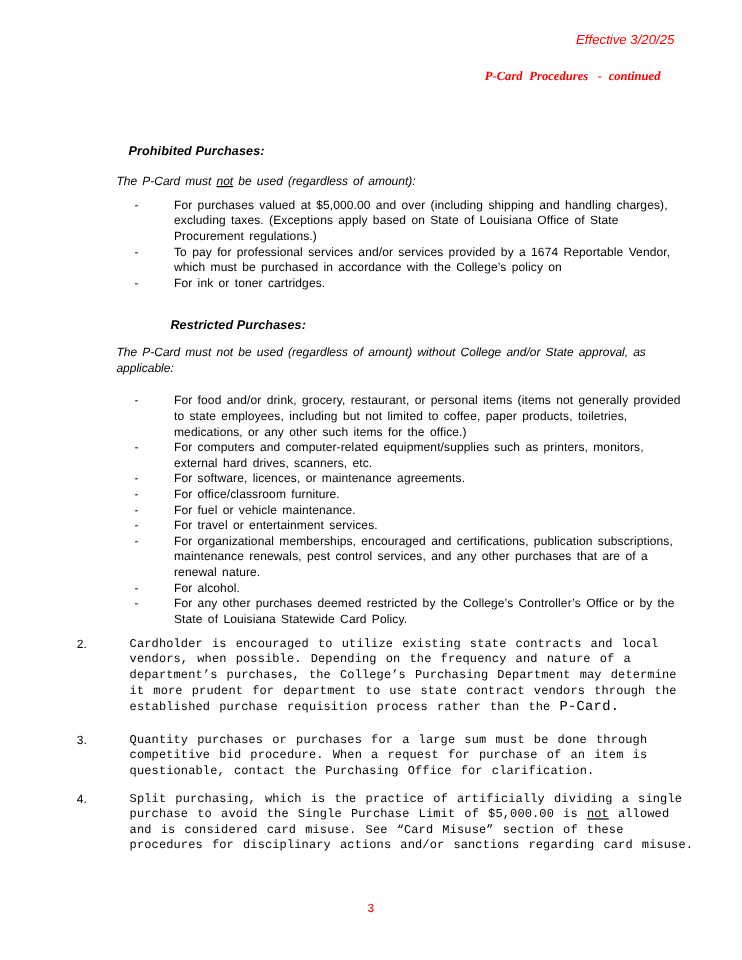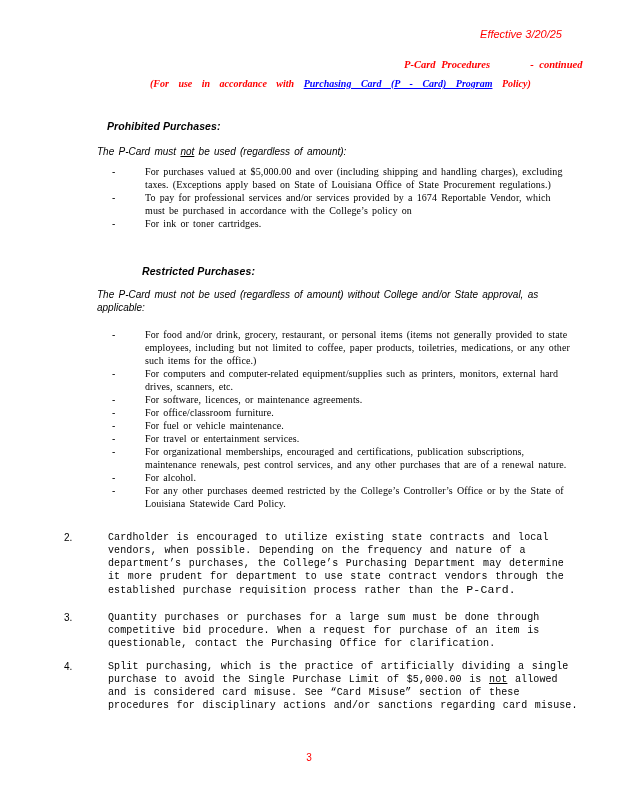--- a/index.html
+++ b/index.html
@@ -25,21 +25,21 @@
     position: absolute;
     top: 59px; left: 404px;
     font-family: "Liberation Serif", "DejaVu Serif", serif;
     font-style: italic;
     font-weight: bold;
     font-size: 10.5px;
     color: #FF0000;
     white-space: nowrap;
     word-spacing: 3px;
   }
-  .title-suffix { margin-left: 40px; }
+  .title-suffix { margin-left: 8px; }
   .doc-subtitle {
     position: absolute;
     top: 78px; left: 150px;
     font-family: "Liberation Serif", "DejaVu Serif", serif;
     font-style: italic;
     font-weight: bold;
     font-size: 10px;
     color: #FF0000;
     white-space: nowrap;
     word-spacing: 7px;
@@ -80,21 +80,21 @@
     position: absolute;
     left: 112px;
     width: 462px;
     font-size: 10px;
     line-height: 13px;
   }
   .pro-bullets { top: 165px; }
   .res-bullets { top: 328px; }
   .brow { display: flex; }
   .dash { flex: 0 0 33px; }
-  .btext { flex: 1; word-spacing: 1.5px; letter-spacing: 0.1px; font-family: Liberation Serif, serif; }
+  .btext { flex: 1; word-spacing: 1.5px; letter-spacing: 0.1px; }
   .btext a { color: #0000FF; text-decoration: underline; cursor: pointer; }
 
   
   .nitem {
     position: absolute;
     left: 64px;
     width: 514px;
     font-size: 10px;
     line-height: 13px;
     display: flex;
@@ -120,25 +120,20 @@
 <body>
 
 <div class="page">
 
   <div class="effective">Effective 3/20/25</div>
 
   <div class="doc-title">
     <span>P-Card Procedures</span><span class="title-suffix">- continued</span>
   </div>
 
-  <div class="doc-subtitle">
-    <span>(For use in accordance with</span>
-    <a>Purchasing Card (P - Card) Program</a>
-    <span>Policy)</span>
-  </div>
 
   <div class="heading pro-heading">Prohibited Purchases:</div>
 
   <div class="intro pro-intro">
     <span>The P-Card must </span><span class="ul">not</span><span> be used (regardless of amount):</span>
   </div>
 
   <div class="bullets pro-bullets">
     <div class="brow">
       <span class="dash">-</span>

